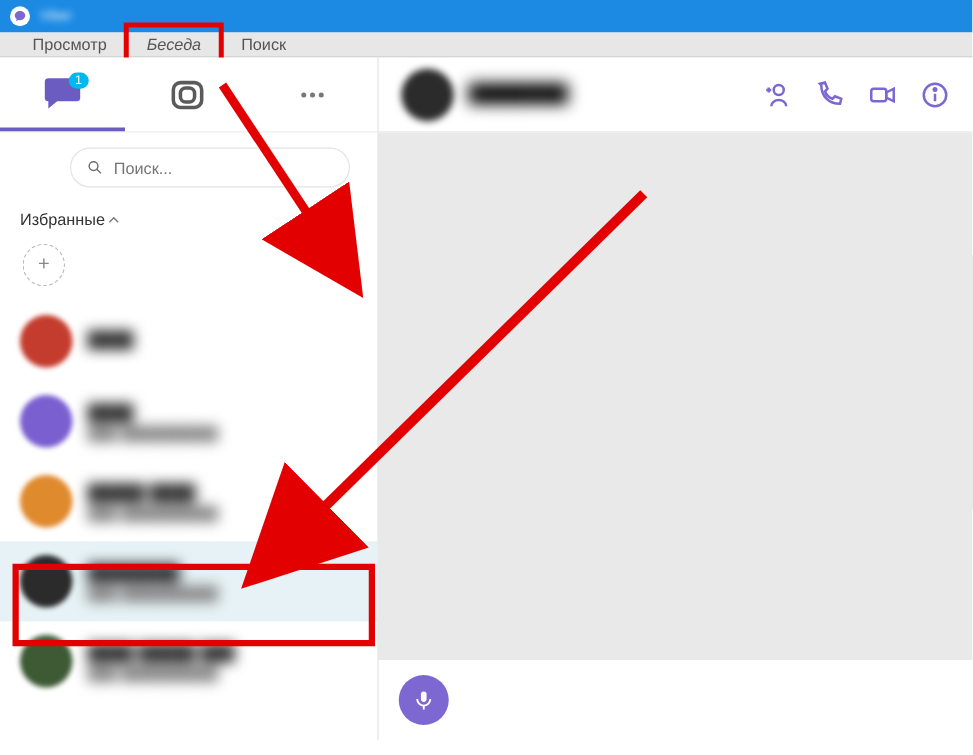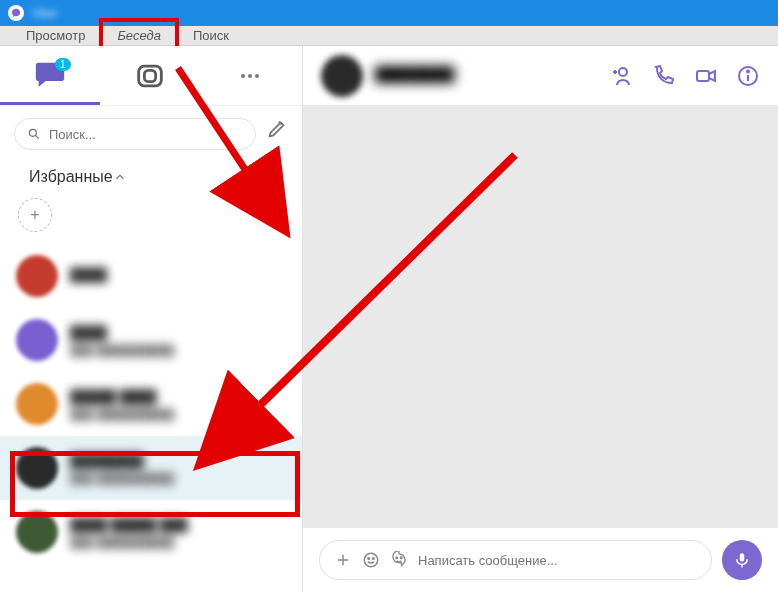--- a/index.html
+++ b/index.html
@@ -21,27 +21,27 @@
   .sidebar { width: 303px; background:#fff; display:flex; flex-direction:column; border-right:1px solid #e0e0e0; }
   .side-tabs { height: 60px; display:flex; align-items:center; border-bottom:1px solid #eee; }
   .side-tab { flex:0 0 100px; height:100%; display:flex; align-items:center; justify-content:center; cursor:pointer; position:relative; }
   .side-tab.active { border-bottom: 3px solid #6b5cc2; }
   .side-tab svg { width: 34px; height: 34px; color:#5a5a5a; }
   .side-tab.active svg { color:#6b5cc2; }
   .badge { position:absolute; top:12px; left:55px; background:#00b8ee; color:#fff; font-size:10px; border-radius:8px; padding:1px 5px; }
   .more-dots { display:flex; gap:3px; }
   .more-dots span{ width:4px; height:4px; border-radius:50%; background:#777; display:block;}
 
-  .searchrow { display:flex; align-items:flex-start; padding: 12px 14px 12px 14px; gap:10px; }
+  .searchrow { display:flex; align-items:flex-end; padding: 12px 14px 12px 14px; gap:10px;margin-left:42px; }
   .searchbox { flex:1; border:1px solid #e4e4e4; border-radius:18px; height:32px; display:flex; align-items:center; padding:0 12px; color:#8a8a8a; }
   .searchbox svg{ width:14px; height:14px; margin-right:8px; color:#707070;}
   .searchbox input{ border:0; outline:0; flex:1; font-size:13px; background:transparent; color:#333;}
   .compose-icn{ width:22px; height:22px; color:#777; cursor:pointer;}
 
-  .section-hdr{ display:flex; align-items:center; justify-content:flex-start; padding: 6px 29px 4px; font-size:16px; color:#333;}
+  .section-hdr{ display:flex; align-items:center; justify-content:flex-start; padding: 6px 16px 4px; font-size:13px; color:#333;}
   .chev { width:14px; height:14px; color:#777; }
 
   .add-fav{ width:34px; height:34px; border:1px dashed #bbb; border-radius:50%; margin: 8px 0 12px 18px; display:flex; align-items:center; justify-content:center; color:#888; cursor:pointer; font-size:16px;}
 
   .chatlist{ flex:1; overflow:hidden; }
   .chatitem{ display:flex; align-items:center; padding:10px 16px; height:64px; gap:12px; cursor:pointer; }
   .chatitem.selected{ background:#e6f2f5; }
   .avatar{ width:42px; height:42px; border-radius:50%; flex-shrink:0; filter: blur(2px);}
   .chat-text{ display:flex; flex-direction:column; gap:4px; filter: blur(5px); }
   .chat-name{ font-size:13px; color:#333; font-weight:600; white-space:nowrap;}
@@ -198,39 +198,20 @@
           </svg>
         <svg viewBox="0 0 24 24" fill="none" stroke="currentColor" stroke-width="2">
             <circle cx="12" cy="12" r="9"></circle>
             <line x1="12" y1="11" x2="12" y2="17"></line>
             <circle cx="12" cy="7.5" r="1" fill="currentColor"></circle>
           </svg>
       </div>
     </div>
     <div class="chat-body"></div>
     <div class="composer">
-      <div class="comp-input">
-        <svg viewBox="0 0 24 24" fill="none" stroke="currentColor" stroke-width="2">
-            <line x1="12" y1="5" x2="12" y2="19"></line>
-            <line x1="5" y1="12" x2="19" y2="12"></line>
-          </svg>
-        <svg viewBox="0 0 24 24" fill="none" stroke="currentColor" stroke-width="2">
-            <circle cx="12" cy="12" r="9"></circle>
-            <path d="M8 14c1 1.5 2.5 2 4 2s3-.5 4-2"></path>
-            <circle cx="9" cy="10" r="1" fill="currentColor"></circle>
-            <circle cx="15" cy="10" r="1" fill="currentColor"></circle>
-          </svg>
-        <svg viewBox="0 0 24 24" fill="none" stroke="currentColor" stroke-width="2">
-            <path d="M12 3c5 0 9 4 9 9 0 1-.2 2-.5 2.9L16 20l-1-4.5c-.9.3-1.9.5-3 .5-5 0-9-4-9-9s4-9 9-9z" transform="scale(0.9) translate(1.3 1.3)"></path>
-            <circle cx="9" cy="9" r="1" fill="currentColor"></circle>
-            <circle cx="15" cy="9" r="1" fill="currentColor"></circle>
-            <path d="M9 13c1 1 2 1.5 3 1.5s2-.5 3-1.5"></path>
-          </svg>
-        <input type="text" placeholder="Написать сообщение..." style="">
-      </div>
       <div class="mic-btn">
         <svg viewBox="0 0 24 24" fill="currentColor">
             <path d="M12 14a3 3 0 0 0 3-3V6a3 3 0 0 0-6 0v5a3 3 0 0 0 3 3z"></path>
             <path d="M19 11a7 7 0 0 1-14 0" fill="none" stroke="#fff" stroke-width="2"></path>
             <line x1="12" y1="18" x2="12" y2="22" stroke="#fff" stroke-width="2"></line>
           </svg>
       </div>
     </div>
   </div>
 </div>

